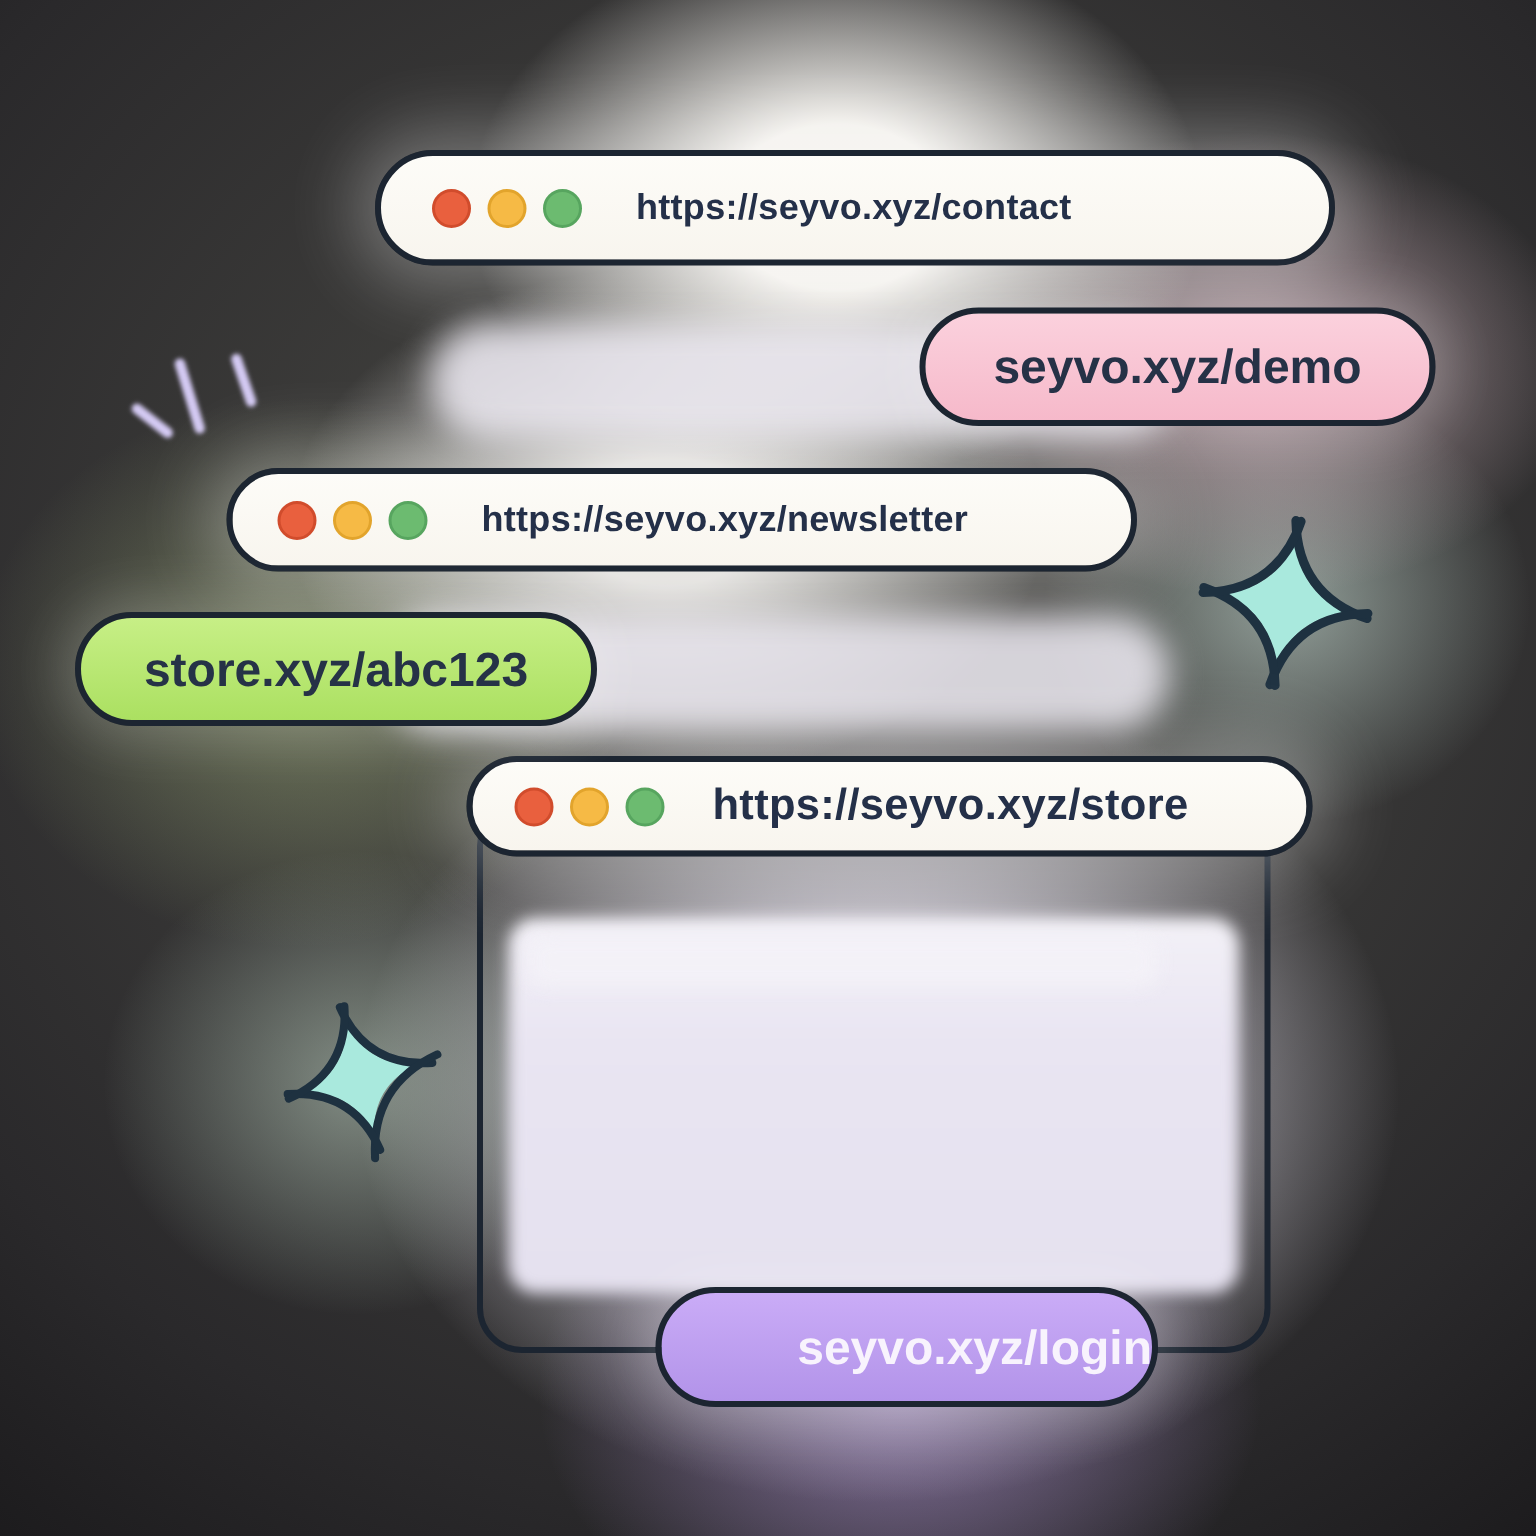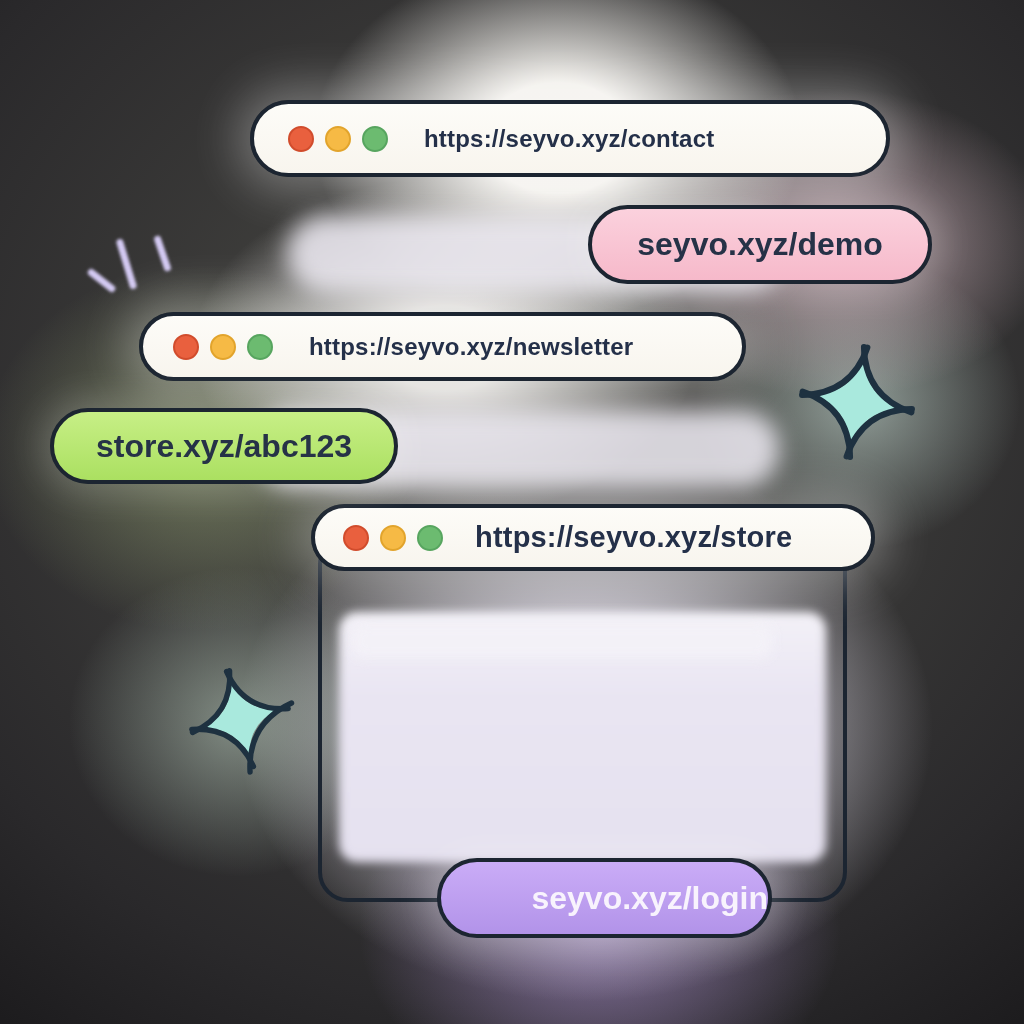--- a/index.html
+++ b/index.html
@@ -24,37 +24,37 @@
   .ghost2{left:255px;top:410px;width:525px;height:78px;}
   
   .bar{
     position:absolute;display:flex;align-items:center;
     background:linear-gradient(180deg,#fdfcf8,#f8f5ee);
     border:4px solid var(--outline);border-radius:60px;
     box-shadow:0 0 46px 14px rgba(255,255,255,.30);
     box-sizing:border-box;z-index:5;
   }
   .bar-contact{left:250px;top:100px;width:640px;height:77px;padding-left:34px;}
-  .bar-newsletter{left:139px;top:312px;width:607px;height:69px;padding-left:30px;}
+  .bar-newsletter{left:151px;top:312px;width:607px;height:69px;padding-left:30px;}
   .bar-store{left:311px;top:504px;width:564px;height:67px;padding-left:28px;z-index:7;}
   .dots{display:flex;align-items:center;gap:11px;flex:0 0 auto;}
   .dot{width:26px;height:26px;border-radius:50%;box-sizing:border-box;}
   .dot.red{background:var(--dot-red);border:2px solid var(--dot-red-border);}
   .dot.yellow{background:var(--dot-yellow);border:2px solid var(--dot-yellow-border);}
   .dot.green{background:var(--dot-green);border:2px solid var(--dot-green-border);}
   .url{margin-left:36px;font-weight:bold;font-size:24px;color:var(--url-text);letter-spacing:.2px;white-space:nowrap;}
   .bar-store .url{font-size:29px;margin-left:32px;}
   
   .pill{
     position:absolute;display:flex;align-items:center;justify-content:center;
     border:4px solid var(--outline);border-radius:60px;box-sizing:border-box;
     font-weight:bold;font-size:32px;color:var(--pill-text-dark);
     box-shadow:0 0 34px 10px rgba(255,255,255,.18);z-index:8;white-space:nowrap;
   }
-  .pill-demo{left:588px;top:205px;width:344px;height:79px;background:linear-gradient(180deg,#fbd1dd,#f6b9ca);}
+  .pill-demo{left:613px;top:205px;width:344px;height:79px;background:linear-gradient(180deg,#fbd1dd,#f6b9ca);}
   .pill-abc{left:50px;top:408px;width:348px;height:76px;background:linear-gradient(180deg,#c7ef86,#abe061);}
   .pill-login{left:437px;top:858px;width:335px;height:80px;background:linear-gradient(180deg,#caacf7,#b293e9);color:var(--pill-text-light);justify-content:flex-end;}
   
   .bwindow{
     position:absolute;left:318px;top:538px;width:529px;height:364px;
     border:4px solid var(--outline);border-radius:26px 26px 30px 30px;
     box-sizing:border-box;background:transparent;z-index:6;
   }
   .content-pane{
     position:absolute;left:17px;top:70px;width:487px;height:250px;border-radius:18px;

